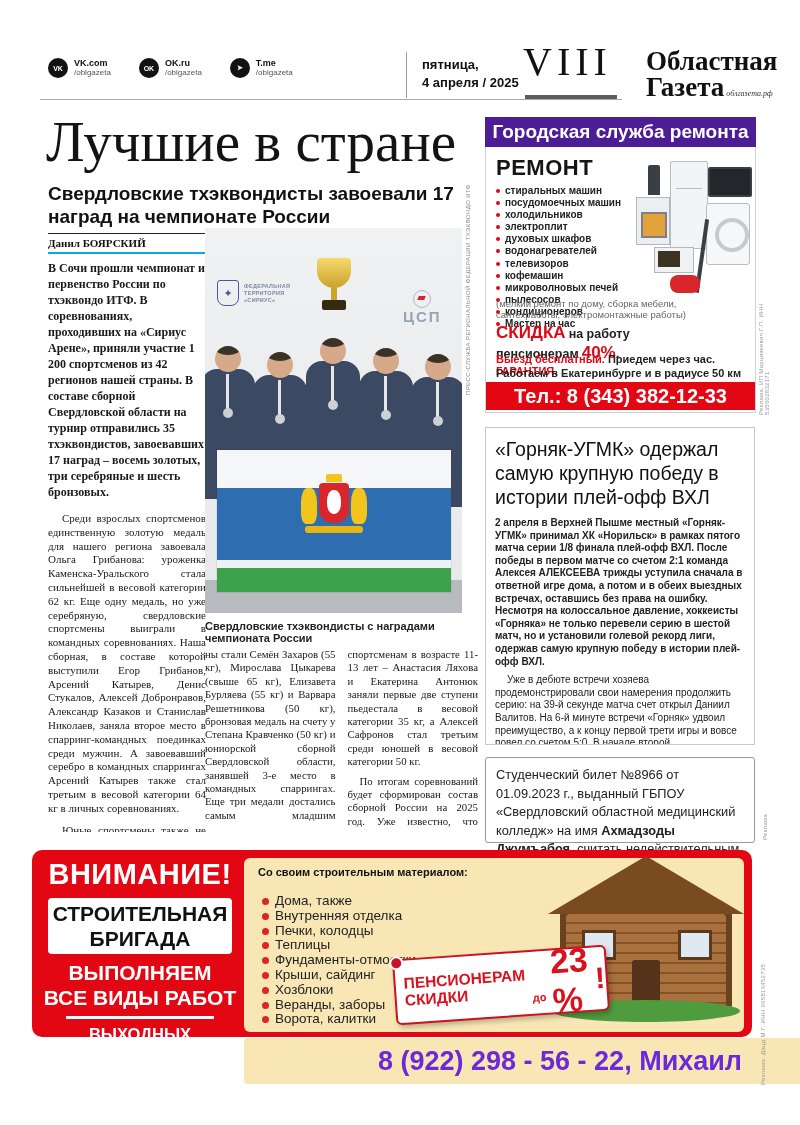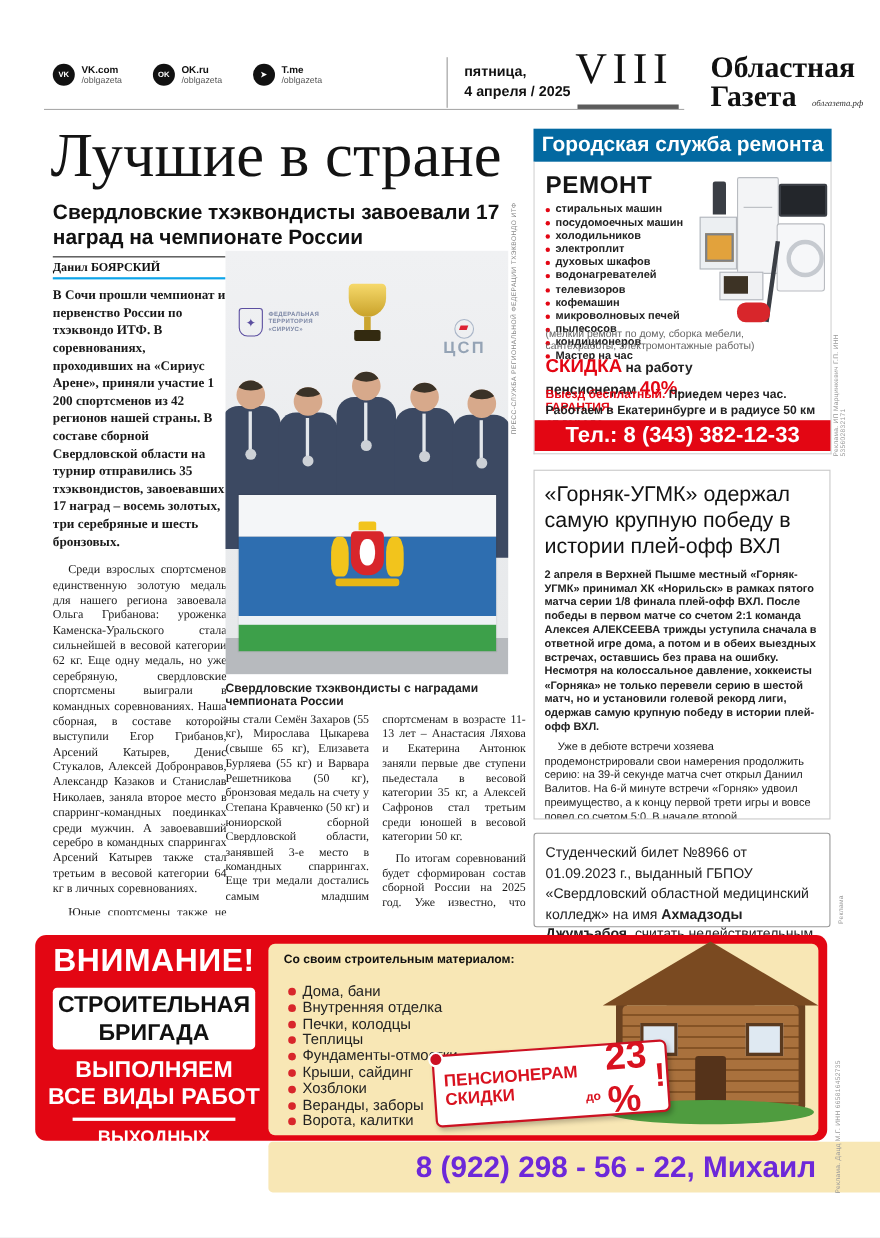--- a/index.html
+++ b/index.html
@@ -15,21 +15,21 @@
   .soc-texts{line-height:10px;}
   .soc-net{font-size:9px;font-weight:bold;color:#111;}
   .soc-handle{font-size:8px;color:#555;}
   .hdr-divider{left:406px;top:52px;width:1px;height:46px;background:#9a9a9a;}
   .hdr-date{left:422px;top:56px;font-family:"Liberation Sans",sans-serif;font-weight:bold;
             font-size:13px;line-height:18px;color:#111;}
   .hdr-roman{left:523px;top:38px;font-size:40px;letter-spacing:5px;color:#111;}
   .hdr-roman-bar{left:525px;top:95px;width:92px;height:5px;background:#5c5c5c;}
   .hdr-rule{left:40px;top:99px;width:582px;height:1px;background:#aaa;}
   .masthead{left:646px;top:48px;font-weight:bold;font-size:27px;line-height:26px;color:#111;}
-  .masthead-site{font-size:8px;font-style:italic;font-weight:normal;color:#333;margin-left:14px;}
+  .masthead-site{font-size:8px;font-style:italic;font-weight:normal;color:#333;margin-left:2px;}
 
   
   .headline{left:46px;top:112px;font-size:57px;line-height:60px;color:#131313;}
   .subtitle{left:48px;top:182px;width:420px;font-family:"Liberation Sans",sans-serif;
             font-weight:bold;font-size:19px;line-height:23px;color:#111;}
   .byline{left:48px;top:233px;width:157px;border-top:1px solid #222;border-bottom:2px solid #0ea5e9;
           font-weight:bold;font-size:11px;padding:3px 0;color:#111;}
   .col1{left:48px;top:260px;width:158px;height:572px;overflow:hidden;}
   .intro{font-weight:bold;font-size:12px;line-height:16px;text-align:left;}
   .bodytext{font-size:11px;line-height:13.8px;text-align:justify;margin-top:12px;text-indent:14px;}
@@ -74,21 +74,21 @@
   .coa-banner{position:absolute;left:6px;top:52px;width:58px;height:7px;background:#e8b614;border-radius:3px;}
   .photo-credit{left:465px;top:395px;width:230px;transform:rotate(-90deg);transform-origin:0 0;
                 font-family:"Liberation Sans",sans-serif;font-size:6px;color:#888;letter-spacing:.4px;}
   .caption{left:205px;top:620px;width:272px;font-family:"Liberation Sans",sans-serif;
            font-weight:bold;font-size:11px;color:#222;}
   .belowcols{left:205px;top:648px;width:273px;height:184px;column-count:2;column-gap:12px;overflow:hidden;}
   .belowcols p{margin:0 0 6px 0;font-size:10.8px;line-height:13.4px;text-align:justify;text-indent:12px;}
   .belowcols p:first-child{text-indent:0;}
 
   
-  .rep-banner{left:485px;top:117px;width:271px;height:30px;background:#0369a1;color:#fff;
+  .rep-banner{left:485px;top:117px;width:271px;height:30px;background:#4c1d95;color:#fff;
               font-family:"Liberation Sans",sans-serif;font-weight:bold;font-size:19px;
               display:flex;align-items:center;justify-content:center;}
   .rep-body{left:485px;top:147px;width:269px;height:265px;border:1px solid #d2d2d2;border-top:none;
             font-family:"Liberation Sans",sans-serif;}
   .rep-title{position:absolute;left:10px;top:8px;font-size:22px;font-weight:800;color:#151515;letter-spacing:.5px;}
   .rep-list{position:absolute;left:10px;top:38px;width:160px;list-style:none;margin:0;padding:0;}
   .rep-list li{font-size:10px;font-weight:bold;line-height:12.1px;color:#222;position:relative;padding-left:9px;}
   .rep-list li::before{content:"";position:absolute;left:0;top:4px;width:4px;height:4px;border-radius:50%;background:#e30613;}
   .rep-note{position:absolute;left:10px;top:152px;width:230px;font-size:9.5px;line-height:10.5px;color:#666;}
   .rep-skidka{position:absolute;left:10px;top:176px;width:250px;}
@@ -360,21 +360,21 @@
       <div>ВЫПОЛНЯЕМ</div>
       <div>ВСЕ ВИДЫ РАБОТ</div>
     </div>
     <div class="cons-hline"></div>
     <div class="cons-sched">
       <div>ВЫХОДНЫХ</div>
       <div>БЕЗ ВЫХОДНЫХ!</div>
     </div>
     <div class="cons-mat-title">Со своим строительным материалом:</div>
     <ul class="cons-list">
-      <li>Дома, бани</li>
+      <li>Дома, также</li>
       <li>Внутренняя отделка</li>
       <li>Печки, колодцы</li>
       <li>Теплицы</li>
       <li>Фундаменты-отмостки</li>
       <li>Крыши, сайдинг</li>
       <li>Хозблоки</li>
       <li>Веранды, заборы</li>
       <li>Ворота, калитки</li>
     </ul>
     <div class="house">

